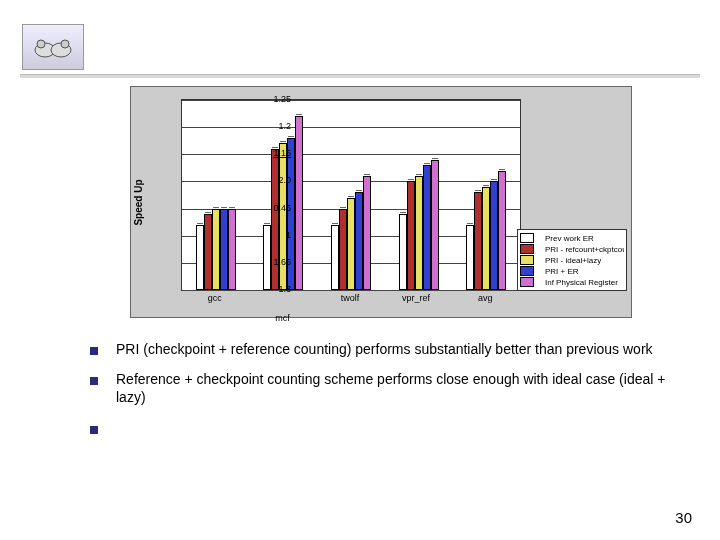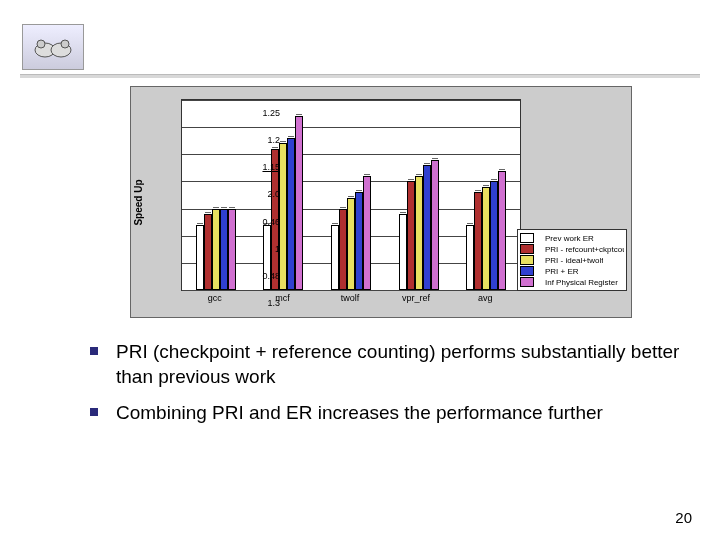--- a/index.html
+++ b/index.html
@@ -78,27 +78,26 @@
   }
   .y-axis-label span {
     transform: rotate(-90deg);
     font-size: 10px;
     font-weight: bold;
     font-family: Arial, sans-serif;
     white-space: nowrap;
   }
   .y-tick {
     position: absolute;
-    right: 351px;
+    right: 340px;
     width: 30px;
     text-align: right;
     font-size: 9px;
     font-family: Arial, sans-serif;
     transform: translateY(-50%);
-    margin-top: 14px;
   }
   .grid-line {
     position: absolute;
     left: 0;
     right: 0;
     height: 1px;
     background: #444;
   }
   .x-tick {
     position: absolute;
@@ -145,21 +144,21 @@
     top: 15px;
     font-size: 9px;
     font-family: Arial, sans-serif;
     background: transparent;
   }
   .bullets {
     position: absolute;
     left: 90px;
     top: 340px;
     right: 40px;
-    font-size: 19px;
+    font-size: 14px;
     line-height: 1.3;
   }
   .bullet { display: flex; margin-bottom: 12px; }
   .bullet-marker {
     width: 8px;
     height: 8px;
     background: #2a2a7a;
     margin-top: 7px;
     margin-right: 18px;
     flex-shrink: 0;
@@ -256,52 +255,55 @@
         <div class="legend-row">
           <div class="legend-swatch" style="background: rgb(255, 255, 255);"></div>
           <div class="legend-label">Prev work ER</div>
         </div>
         <div class="legend-row">
           <div class="legend-swatch" style="background: rgb(176, 48, 48);"></div>
           <div class="legend-label">PRI - refcount+ckptcount</div>
         </div>
         <div class="legend-row">
           <div class="legend-swatch" style="background: rgb(232, 224, 96);"></div>
-          <div class="legend-label">PRI - ideal+twolf</div>
+          <div class="legend-label">PRI - ideal+lazy</div>
         </div>
         <div class="legend-row">
           <div class="legend-swatch" style="background: rgb(48, 64, 208);"></div>
           <div class="legend-label">PRI + ER</div>
         </div>
         <div class="legend-row">
           <div class="legend-swatch" style="background: rgb(208, 112, 208);"></div>
           <div class="legend-label">Inf Physical Register</div>
         </div>
       </div>
   <div class="y-tick" style="top: 202px;">1.3</div>
-      <div class="y-tick" style="top: 174.857px;">0.48</div>
+      <div class="y-tick" style="top: 174.857px;">1.66</div>
       <div class="y-tick" style="top: 147.714px;">1</div>
       <div class="y-tick" style="top: 120.571px;">0.46</div>
       <div class="y-tick" style="top: 93.4286px;">2.0</div>
       <div class="y-tick" style="top: 66.2857px; text-decoration: underline;">1.15</div>
       <div class="y-tick" style="top: 39.1429px;">1.2</div>
       <div class="y-tick" style="top: 12px;">1.25</div>
       <div class="x-tick" style="left: 83.8px;">gcc</div>
-      <div class="x-tick" style="left: 151.4px;">mcf</div>
+      <div class="x-tick" style="left: 151.4px; margin-top: 20px;">mcf</div>
       <div class="x-tick" style="left: 219px;">twolf</div>
       <div class="x-tick" style="left: 285px;">vpr_ref</div>
       <div class="x-tick" style="left: 354.2px;">avg</div>
     </div>
 
   <div class="bullets">
     <div class="bullet">
       <div class="bullet-marker"></div>
       <div>PRI (checkpoint + reference counting) performs substantially better than previous work</div>
     </div>
     <div class="bullet">
       <div class="bullet-marker"></div>
-      <div>Combining PRI and ER increases the performance further</div>
+      <div>Reference + checkpoint counting scheme performs close enough with ideal case (ideal + lazy)</div>
+    </div>
+    <div class="bullet">
+      <div class="bullet-marker"></div>
     </div>
   </div>
 
-  <div class="pagenum">20</div>
+  <div class="pagenum">30</div>
 
 </div>
 
 </body></html>

